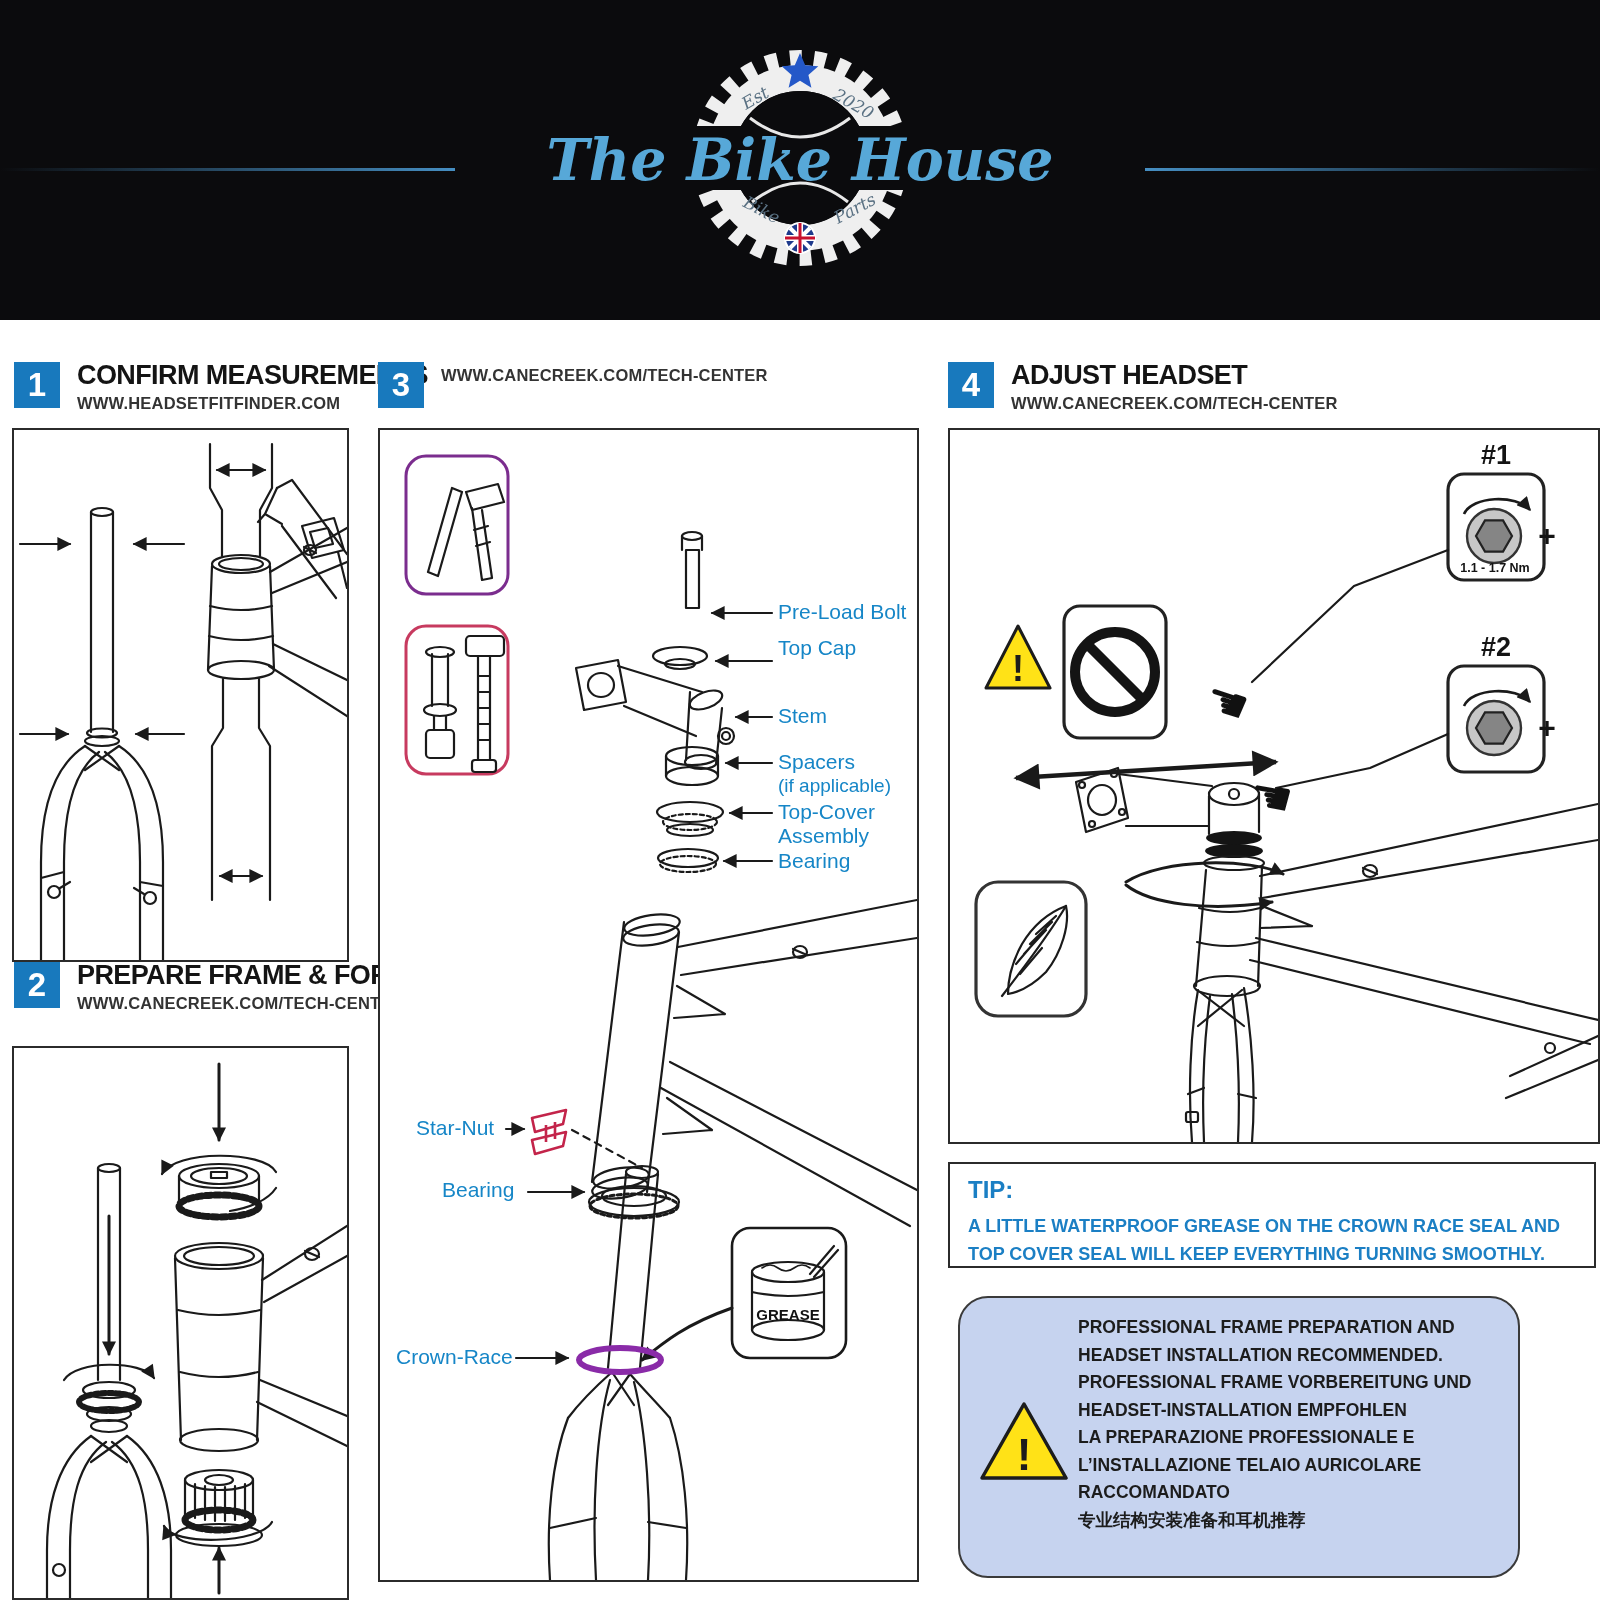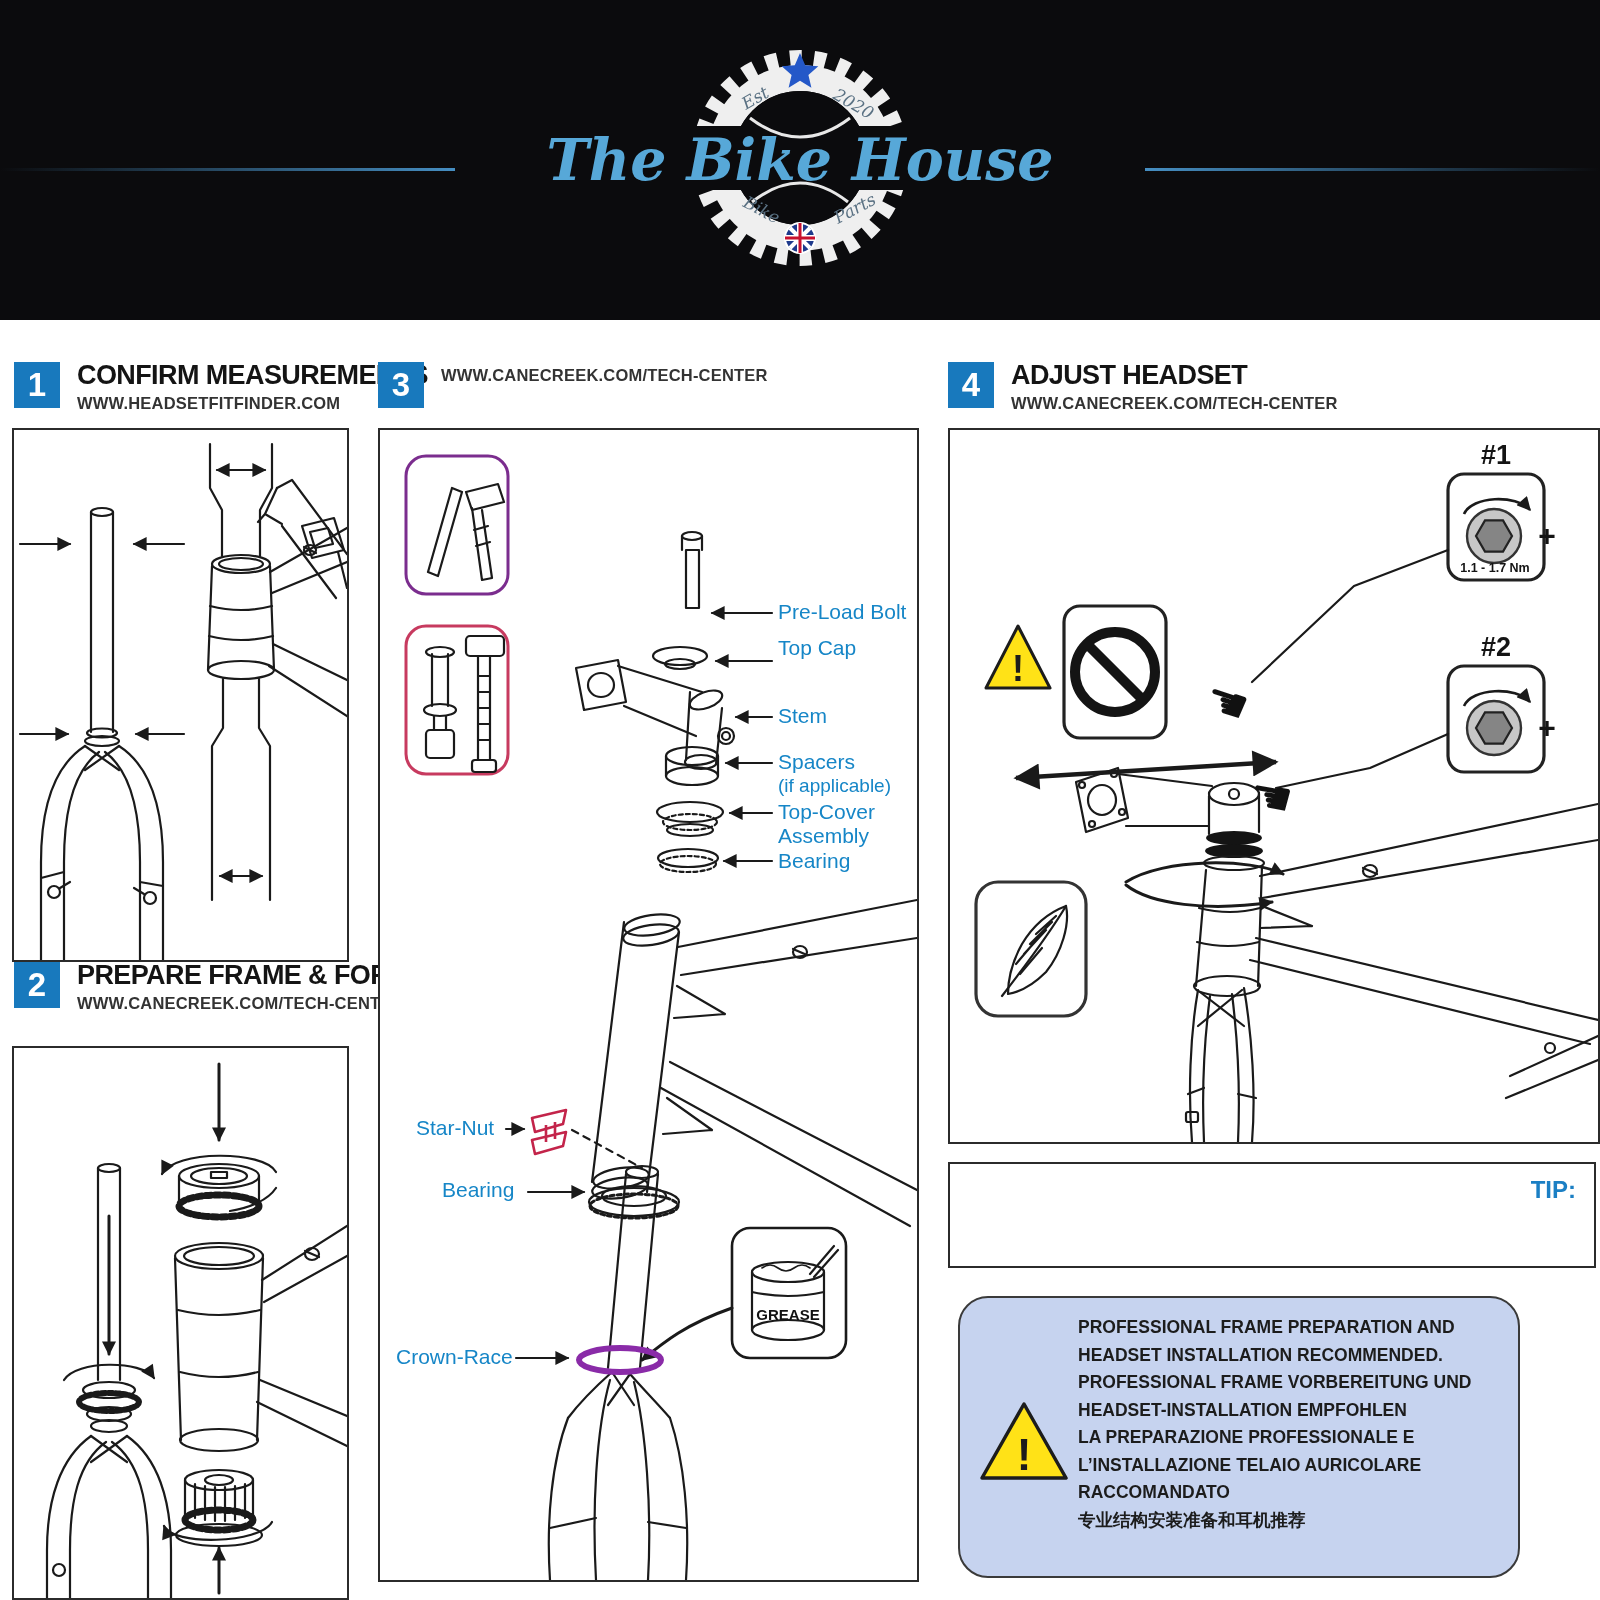--- a/index.html
+++ b/index.html
@@ -21,21 +21,21 @@
   
   .panel{border:2px solid #2b2b2b;background:#fff;}
   svg{display:block;}
   .ln{fill:none;stroke:#1a1a1a;stroke-width:2.2;stroke-linecap:round;stroke-linejoin:round;}
   .thk{stroke-width:3;}
   
   .plabel{position:absolute;font-size:21px;color:#1686c7;white-space:nowrap;}
   .plabel.small{font-size:19px;}
   
   #tip{border:2px solid #2b2b2b;padding:12px 18px;box-sizing:border-box;}
-  #tip .t1{font-size:24px;font-weight:bold;color:#1b7fc4;margin-bottom:8px;text-align:right;}
+  #tip .t1{font-size:24px;font-weight:bold;color:#1b7fc4;margin-bottom:8px;}
   #tip .t2{font-size:18px;font-weight:bold;color:#1b7fc4;line-height:28px;max-width:600px;}
   
   #warn{background:#c6d3ef;border:2.5px solid #3a3a3a;border-radius:30px;box-sizing:border-box;}
   #warn .wtxt{position:absolute;left:118px;top:16px;width:425px;font-size:17.5px;font-weight:bold;color:#1c1c1c;line-height:27.5px;}
   #warn svg{position:absolute;left:18px;top:100px;}
 </style>
 </head>
 <body>
 
 <div id="hdr" class="abs">
@@ -423,20 +423,21 @@
       </g>
     </g>
 
     <text x="256" y="290" font-size="48" fill="#111" transform="rotate(18 280 272)" font-family="DejaVu Sans, sans-serif">☚</text>
     <text x="300" y="384" font-size="48" fill="#111" transform="rotate(10 324 366)" font-family="DejaVu Sans, sans-serif">☚</text>
   </svg>
 </div>
 
 <div id="tip" class="abs" style="left:948px;top:1162px;width:648px;height:106px;">
   <div class="t1">TIP:</div>
+  <div class="t2">A LITTLE WATERPROOF GREASE ON THE CROWN RACE SEAL AND TOP COVER SEAL WILL KEEP EVERYTHING TURNING SMOOTHLY.</div>
 </div>
 
 <div id="warn" class="abs" style="left:958px;top:1296px;width:562px;height:282px;">
   <svg width="92" height="86" viewBox="0 0 92 86">
     <polygon points="46,6 88,80 4,80" fill="#ffe217" stroke="#1c1c1c" stroke-width="3.5" stroke-linejoin="round"></polygon>
     <text x="46" y="72" text-anchor="middle" font-size="44" font-weight="bold" fill="#1c1c1c" font-family="Liberation Sans, sans-serif">!</text>
   </svg>
   <div class="wtxt">
     <div>PROFESSIONAL FRAME PREPARATION AND HEADSET INSTALLATION RECOMMENDED.</div>
     <div>PROFESSIONAL FRAME VORBEREITUNG UND HEADSET-INSTALLATION EMPFOHLEN</div>

